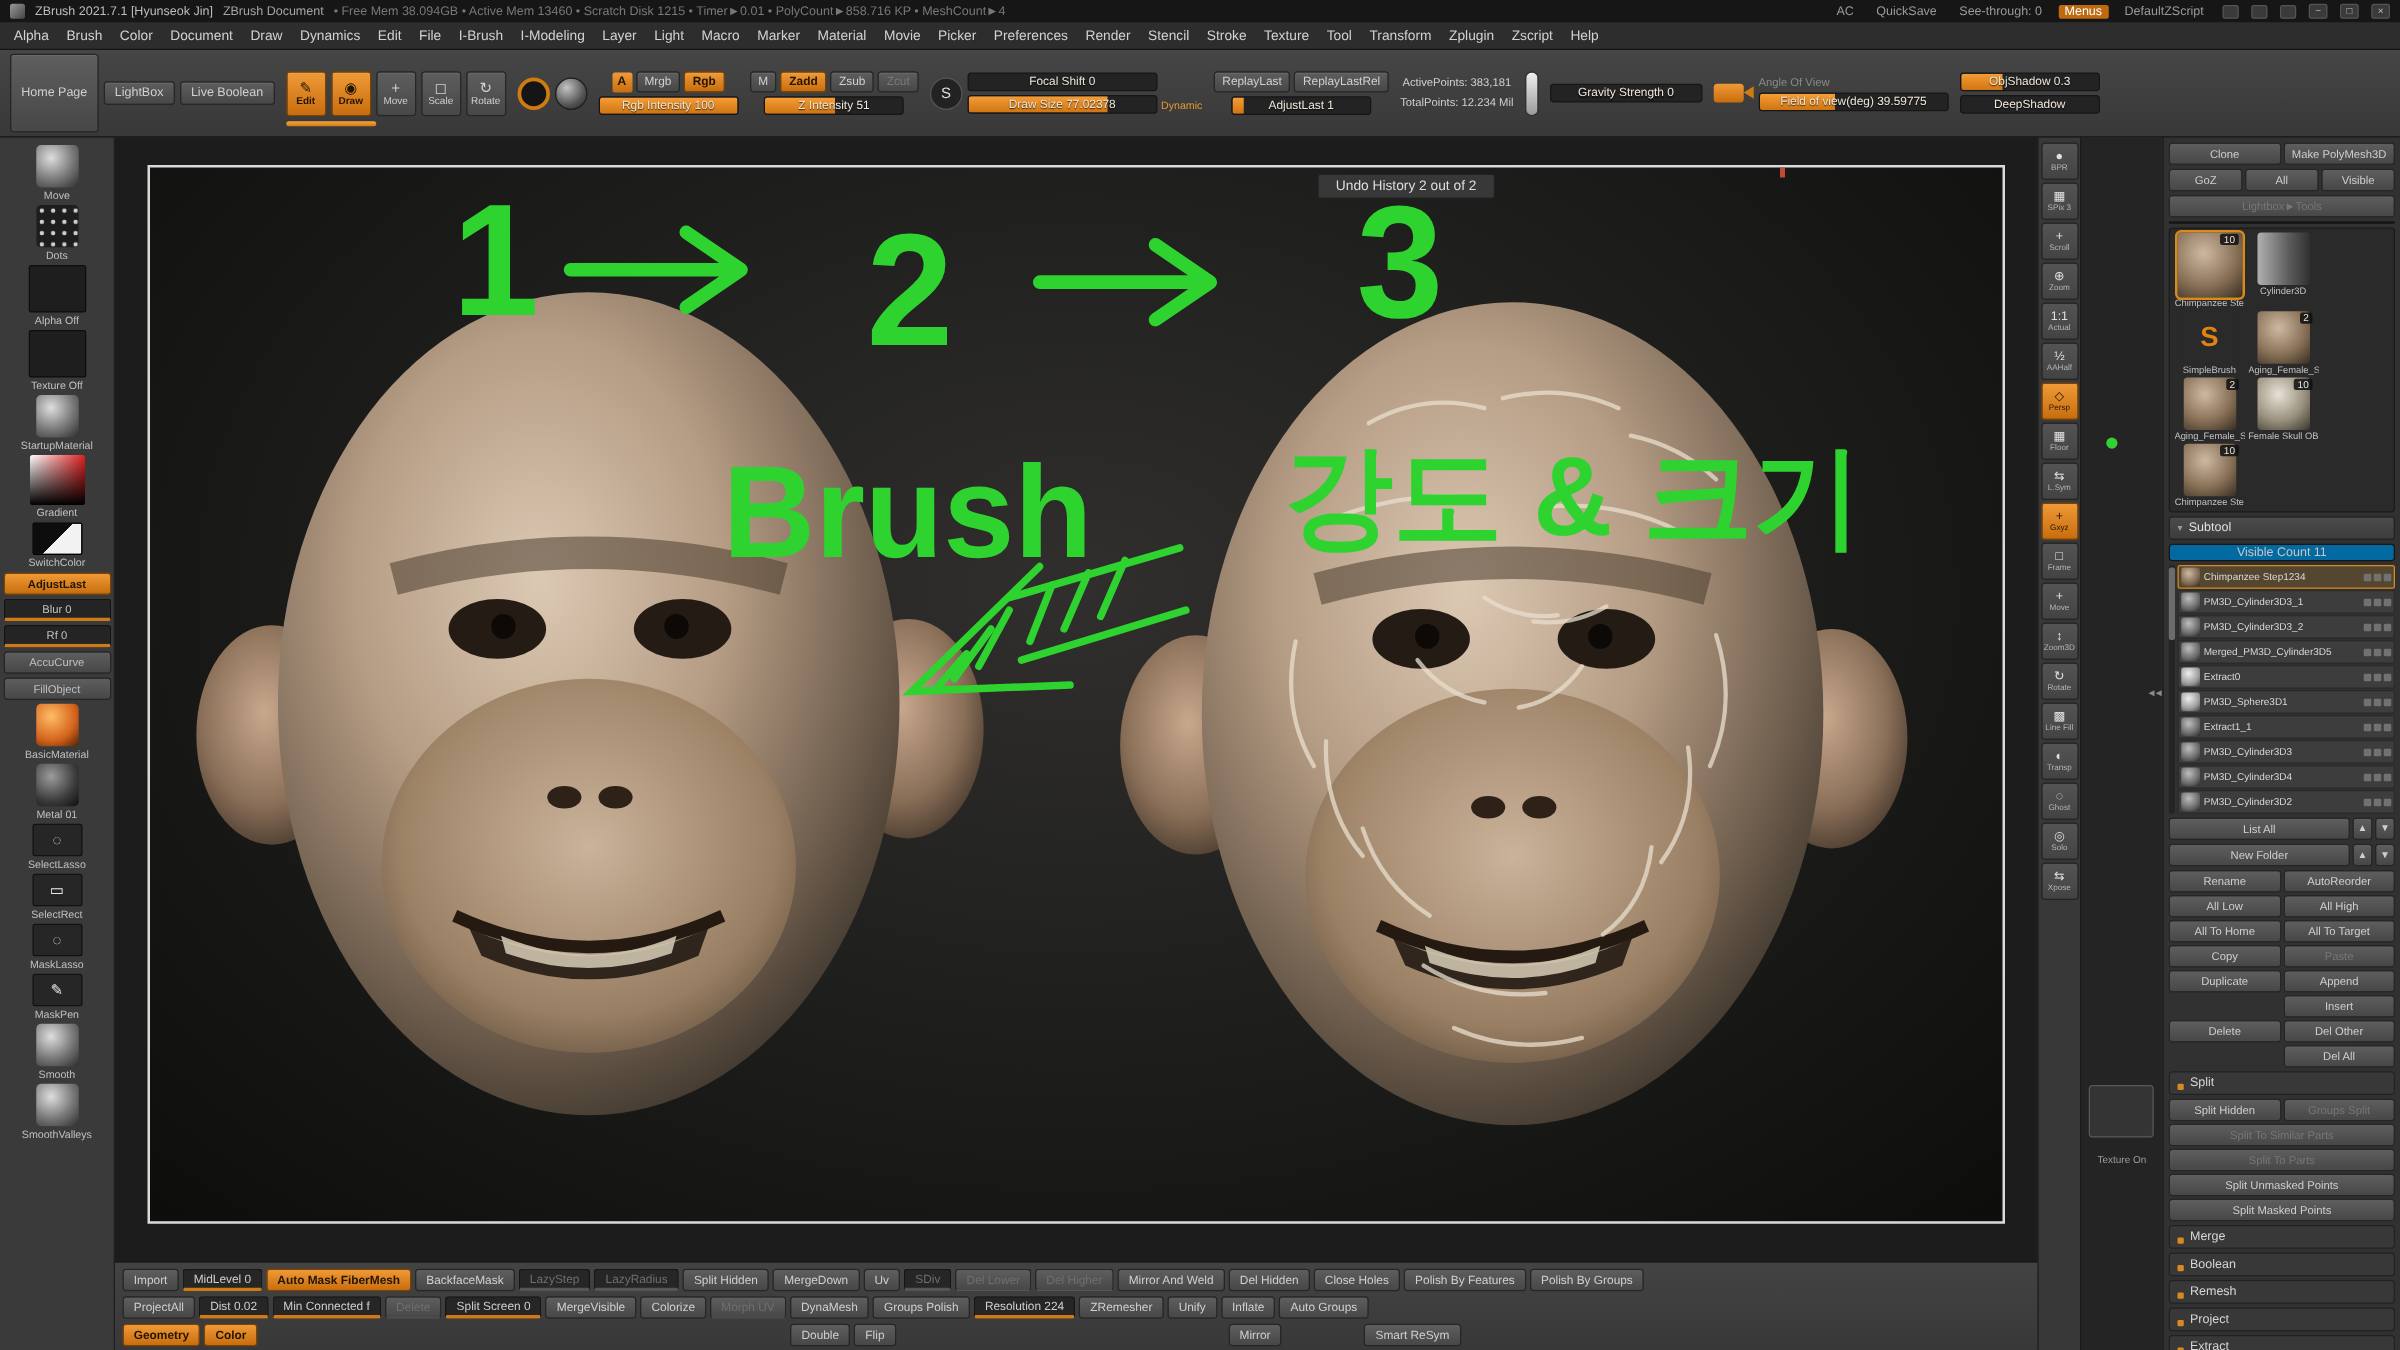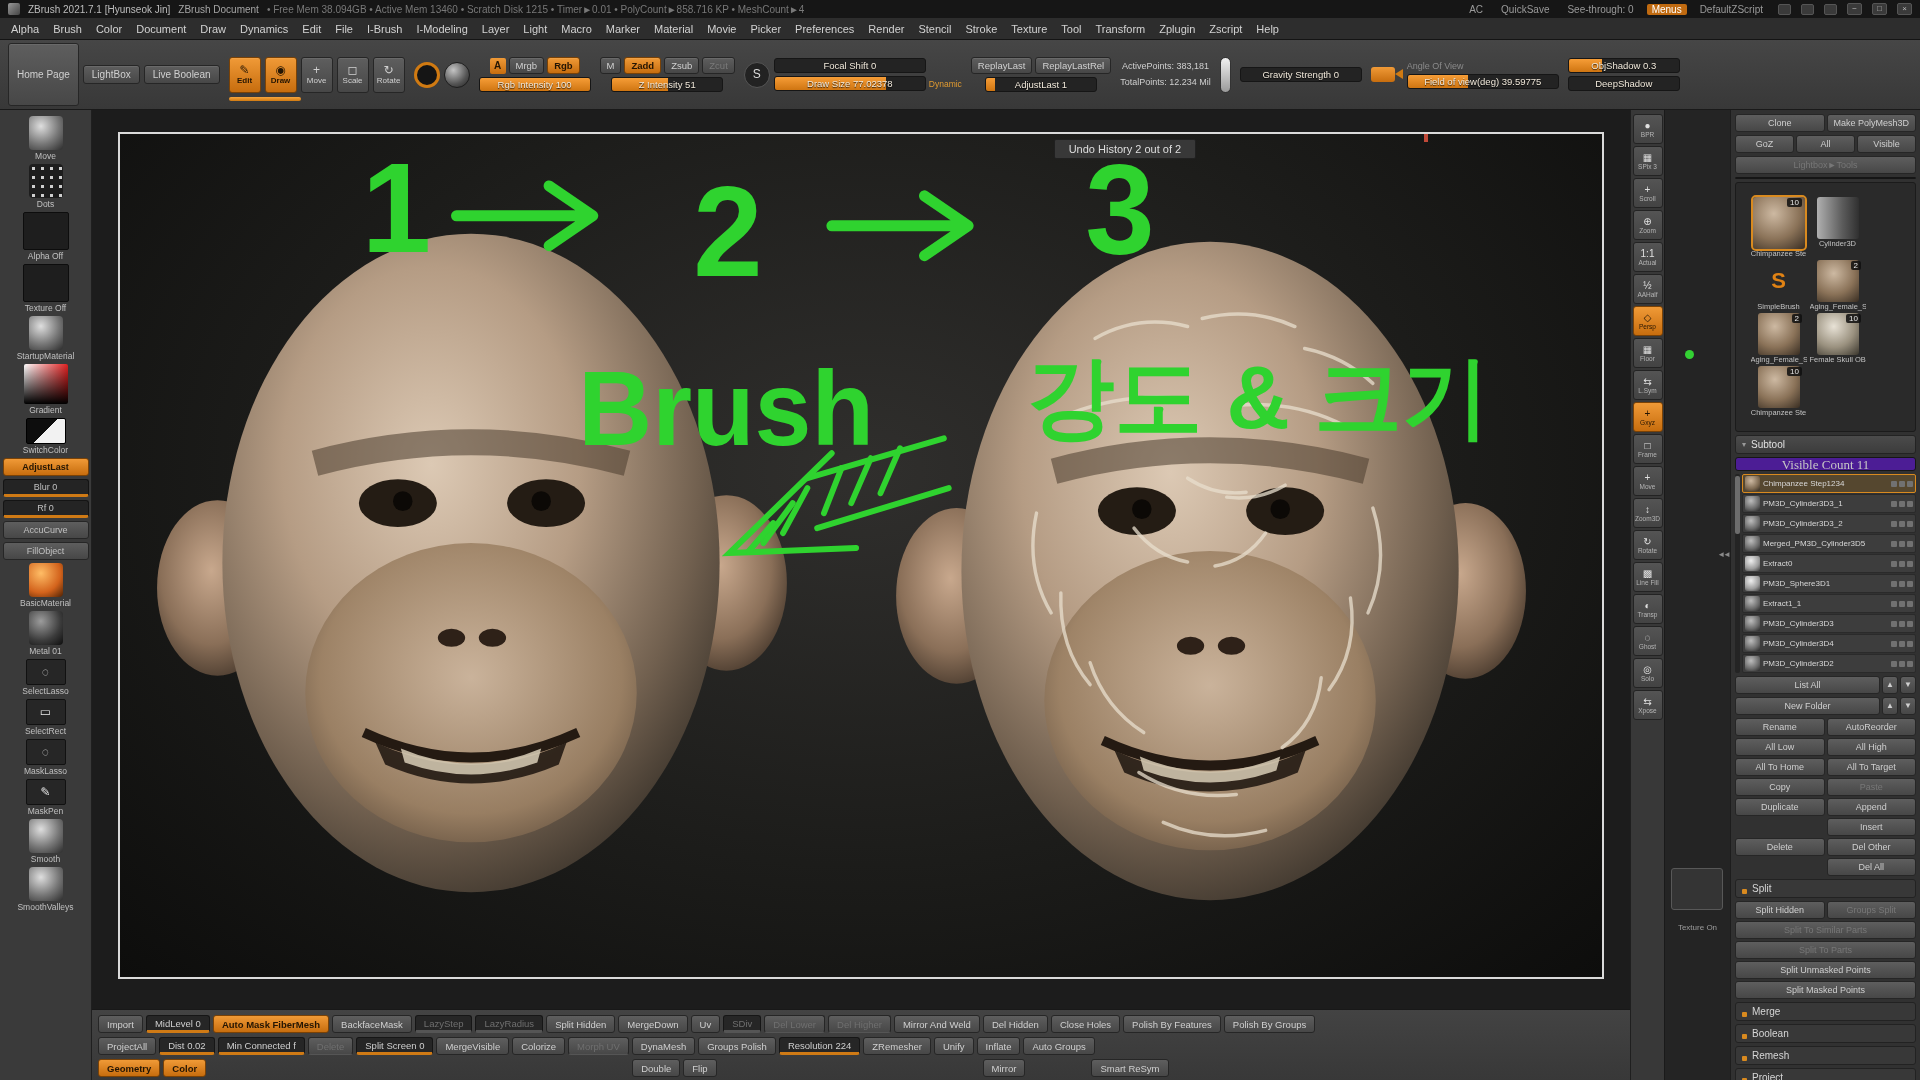--- a/index.html
+++ b/index.html
@@ -110,35 +110,35 @@
 .right-panel{width:190px;background:#313131;border-left:1px solid #1d1d1d;padding:4px 4px;display:flex;flex-direction:column;gap:3px;overflow:hidden;flex:0 0 auto;}
 .rp-row{display:flex;gap:2px;}
 .pbtn{flex:1;background:linear-gradient(#5e5e5e,#474747);border:1px solid #262626;border-radius:3px;color:#cfcfcf;font-size:9px;padding:3px 2px;text-align:center;white-space:nowrap;overflow:hidden;font-family:inherit;}
 .pbtn.dim{color:#777;}
 .pbtn.empty{visibility:hidden;}
 .pbtn.wide{grid-column:1/-1;text-align:center;}
 .mini{flex:0 0 16px;background:linear-gradient(#5e5e5e,#474747);border:1px solid #262626;border-radius:3px;color:#cfcfcf;font-size:8px;text-align:center;padding:3px 0;}
 .tool-slider{position:relative;height:15px;background:#232323;border:1px solid #161616;border-radius:3px;overflow:hidden;}
 .tool-slider .fill{position:absolute;left:0;top:0;bottom:0;background:linear-gradient(#f69d37,#cf7511);}
 .tool-slider .sl{position:relative;z-index:1;display:block;text-align:center;font-size:8.5px;line-height:13px;color:#f0e8da;text-shadow:0 1px 1px rgba(0,0,0,.8);white-space:nowrap;}
-.tools{display:flex;flex-wrap:wrap;gap:2px;background:#2a2a2a;border:1px solid #1b1b1b;border-radius:3px;padding:14px;}
+.tools{display:flex;flex-wrap:wrap;gap:2px;background:#2a2a2a;border:1px solid #1b1b1b;border-radius:3px;padding:3px;}
 .tool-thumb{width:57px;display:flex;flex-direction:column;align-items:center;position:relative;}
 .tool-thumb .tt-img{width:42px;height:42px;border-radius:3px;background:radial-gradient(circle at 40% 32%,#cdb9a2,#8a7258 55%,#382d22);position:relative;}
 .tool-thumb.selected .tt-img{width:52px;height:52px;outline:2px solid #d98a1f;}
 .tool-thumb .tt-img.cyl{background:linear-gradient(90deg,#b0b0b0,#5c5c5c 60%,#303030);}
 .tool-thumb .tt-img.slogo{background:#2a2a2a;}
 .tool-thumb .tt-img.skull{background:radial-gradient(circle at 40% 32%,#e8e2d6,#9a917f 55%,#3a362d);}
 .tt-glyph{position:absolute;top:8px;left:0;right:0;text-align:center;font-size:22px;color:#e08214;font-weight:bold;}
 .tt-glyph:empty{display:none;}
 .tt-badge{position:absolute;top:1px;right:5px;font-size:8px;color:#e6e6e6;background:rgba(15,15,15,.85);padding:0 3px;border-radius:2px;z-index:2;}
 .tt-badge:empty{display:none;}
 .tt-name{font-size:7.5px;color:#c2c2c2;white-space:nowrap;overflow:hidden;max-width:56px;}
 .sec-header{background:linear-gradient(#4b4b4b,#3c3c3c);border:1px solid #232323;border-radius:3px;padding:3px 6px;font-size:10px;color:#e0e0e0;display:flex;align-items:center;gap:5px;}
 .sec-arrow{font-size:8px;color:#999;}
-.vc{height:14px;background:#4c1d95;border:1px solid #161616;border-radius:3px;text-align:center;font-size:13px;line-height:13px;color:#c6c6c6;font-family:Liberation Serif, serif;}
+.vc{height:14px;background:#0369a1;border:1px solid #161616;border-radius:3px;text-align:center;font-size:10px;line-height:13px;color:#c6c6c6;}
 .subtool-wrap{display:flex;gap:2px;}
 .st-scroll{width:5px;background:#242424;border-radius:2px;position:relative;flex:0 0 auto;}
 .st-scroll::after{content:"";position:absolute;top:2px;left:0;width:5px;height:58px;background:#6c6c6c;border-radius:2px;}
 .st-list{flex:1;display:flex;flex-direction:column;gap:1px;min-width:0;}
 .st-item{display:flex;align-items:center;gap:3px;background:#3d3d3d;border:1px solid #2a2a2a;border-radius:2px;padding:1px 2px;height:19px;}
 .st-item.selected{background:#55472f;border-color:#d98a1f;}
 .st-thumb{width:15px;height:15px;border-radius:2px;background:radial-gradient(circle at 40% 32%,#cdb9a2,#7d6951 60%,#2e271e);flex:0 0 auto;}
 .st-thumb.gray{background:radial-gradient(circle at 40% 32%,#bdbdbd,#6a6a6a 60%,#262626);}
 .st-thumb.light{background:radial-gradient(circle at 40% 32%,#efefef,#9c9c9c 60%,#3a3a3a);}
 .st-name{flex:1;font-size(8px);font-size:8px;color:#d8d8d8;white-space:nowrap;overflow:hidden;}

